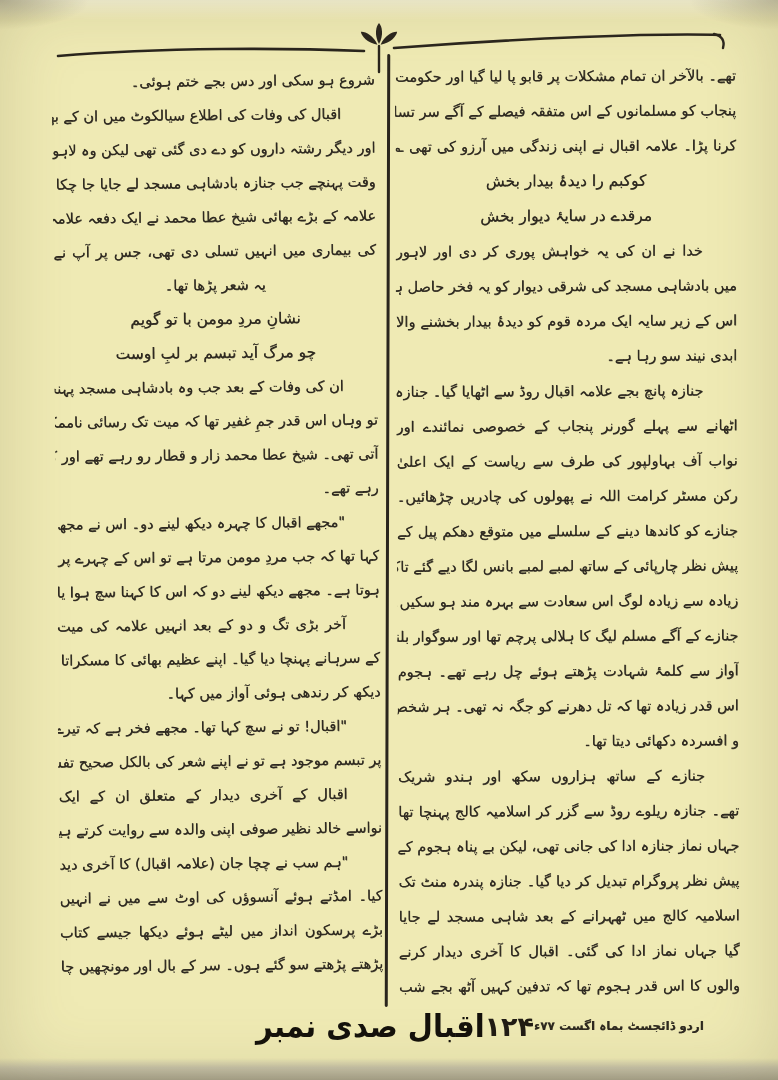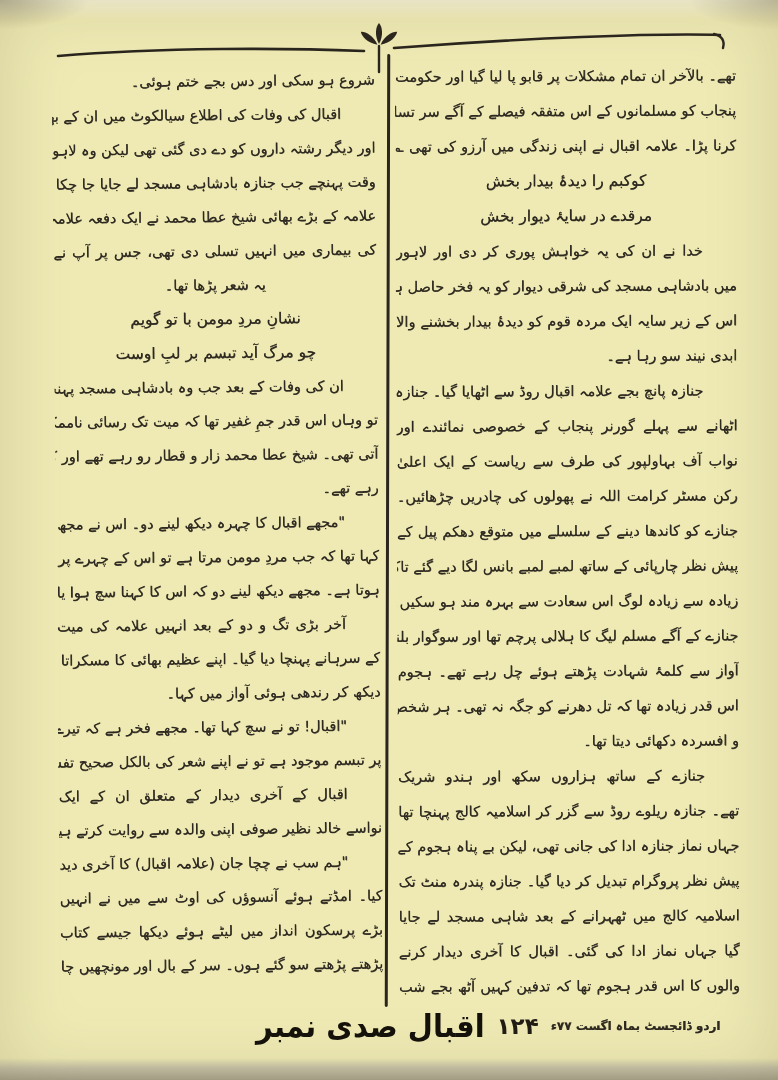--- a/index.html
+++ b/index.html
@@ -39,24 +39,24 @@
   #col-right .line{line-height:35px;height:35px;}
   #col-left .line{line-height:34px;height:34px;}
   .line.p{text-align:justify;text-align-last:justify;}
   .line.indent{text-align:justify;text-align-last:justify;padding-right:34px;}
   .line.end{text-align:right;}
   .line.center{text-align:center;}
   .line.verse{text-align:center;font-size:15.5px;letter-spacing:.5px;}
 
   
   #footer{position:absolute;left:256px;top:1000px;width:380px;height:52px;
-    display:flex;align-items:center;gap:12px;direction:ltr;}
+    display:flex;align-items:center;gap:0;direction:ltr;}
   #footer-logo{font-size:29px;font-weight:bold;color:#14110b;letter-spacing:-1px;
     transform:scaleY(1.08);white-space:nowrap;direction:rtl;}
-  #page-number{font-size:23px;font-weight:bold;color:#211c14;white-space:nowrap;}
+  #page-number{font-size:27px;font-weight:bold;color:#211c14;white-space:nowrap;}
   #edition-label{font-size:12px;font-weight:bold;color:#2e2920;white-space:nowrap;direction:rtl;
     text-shadow:.3px .3px 0 rgba(46,41,32,.6);}
 </style>
 </head>
 <body>
 
 <div id="page">
 
   <svg id="header-art" width="700" height="64" viewBox="0 0 700 64">
     <path d="M16,38 C120,29 245,30 322,33" fill="none" stroke="#2a251d" stroke-width="2.6" stroke-linecap="round"></path>

